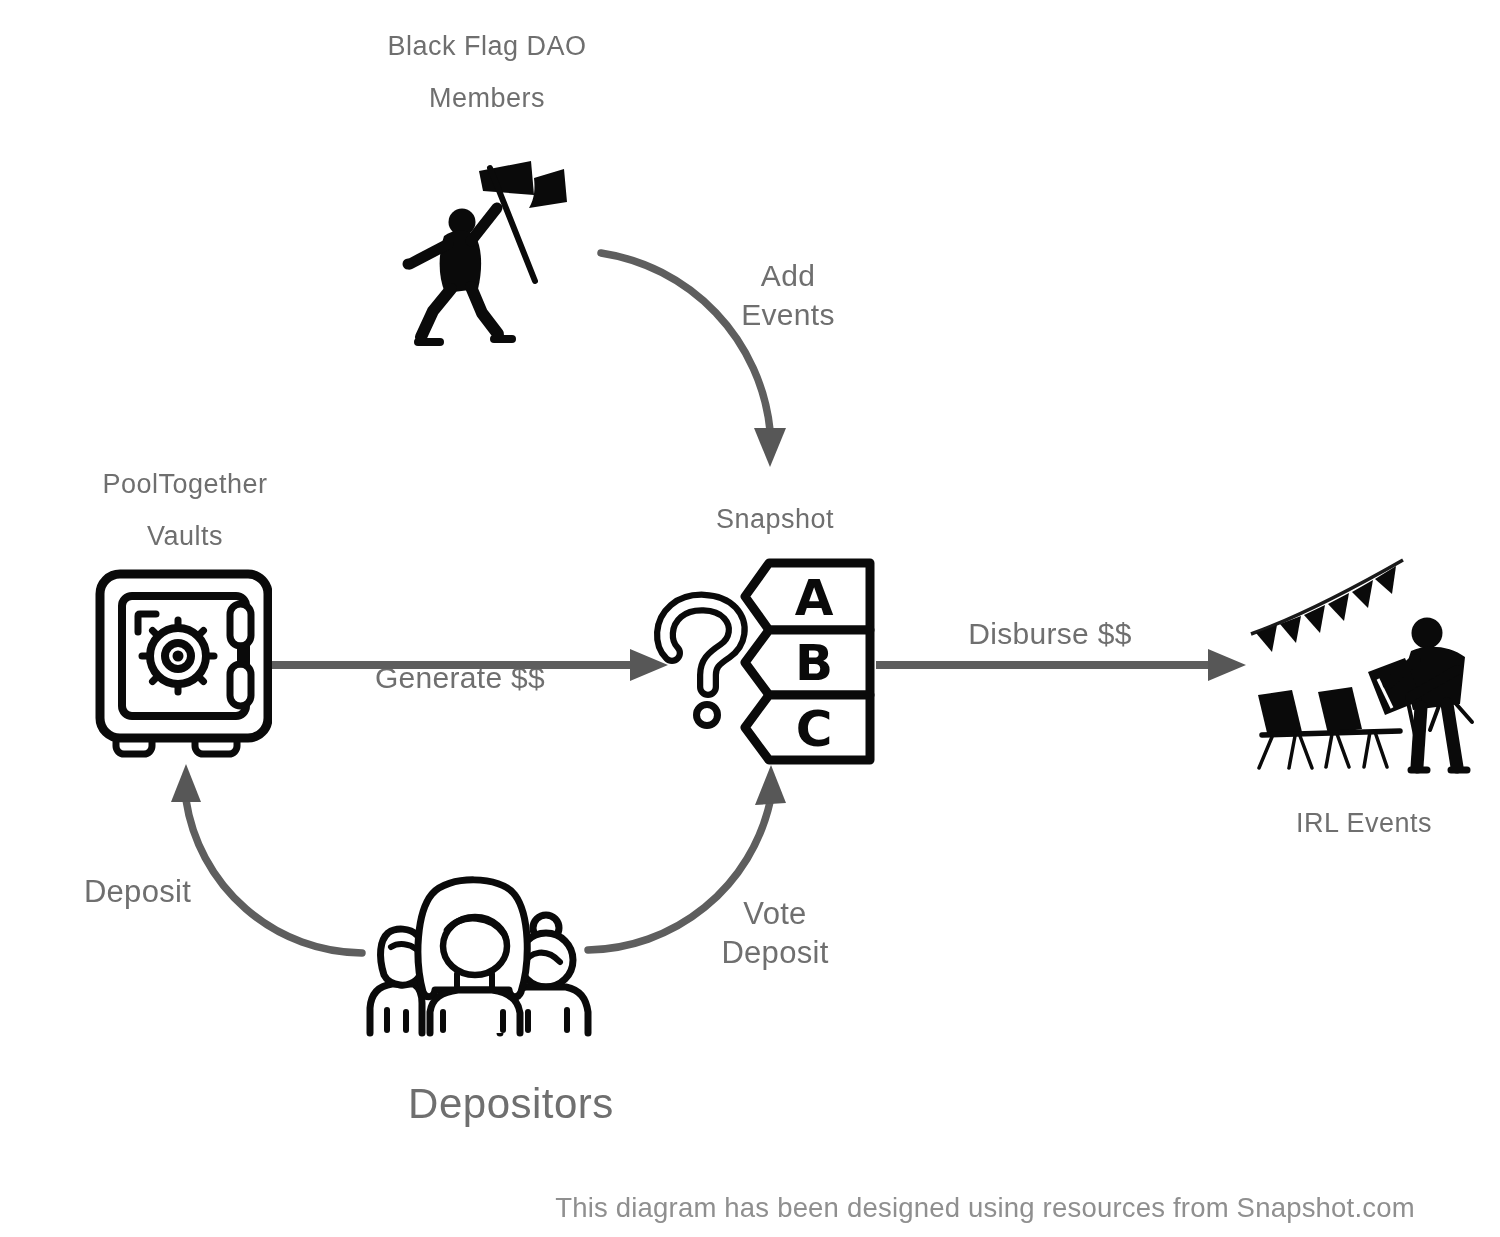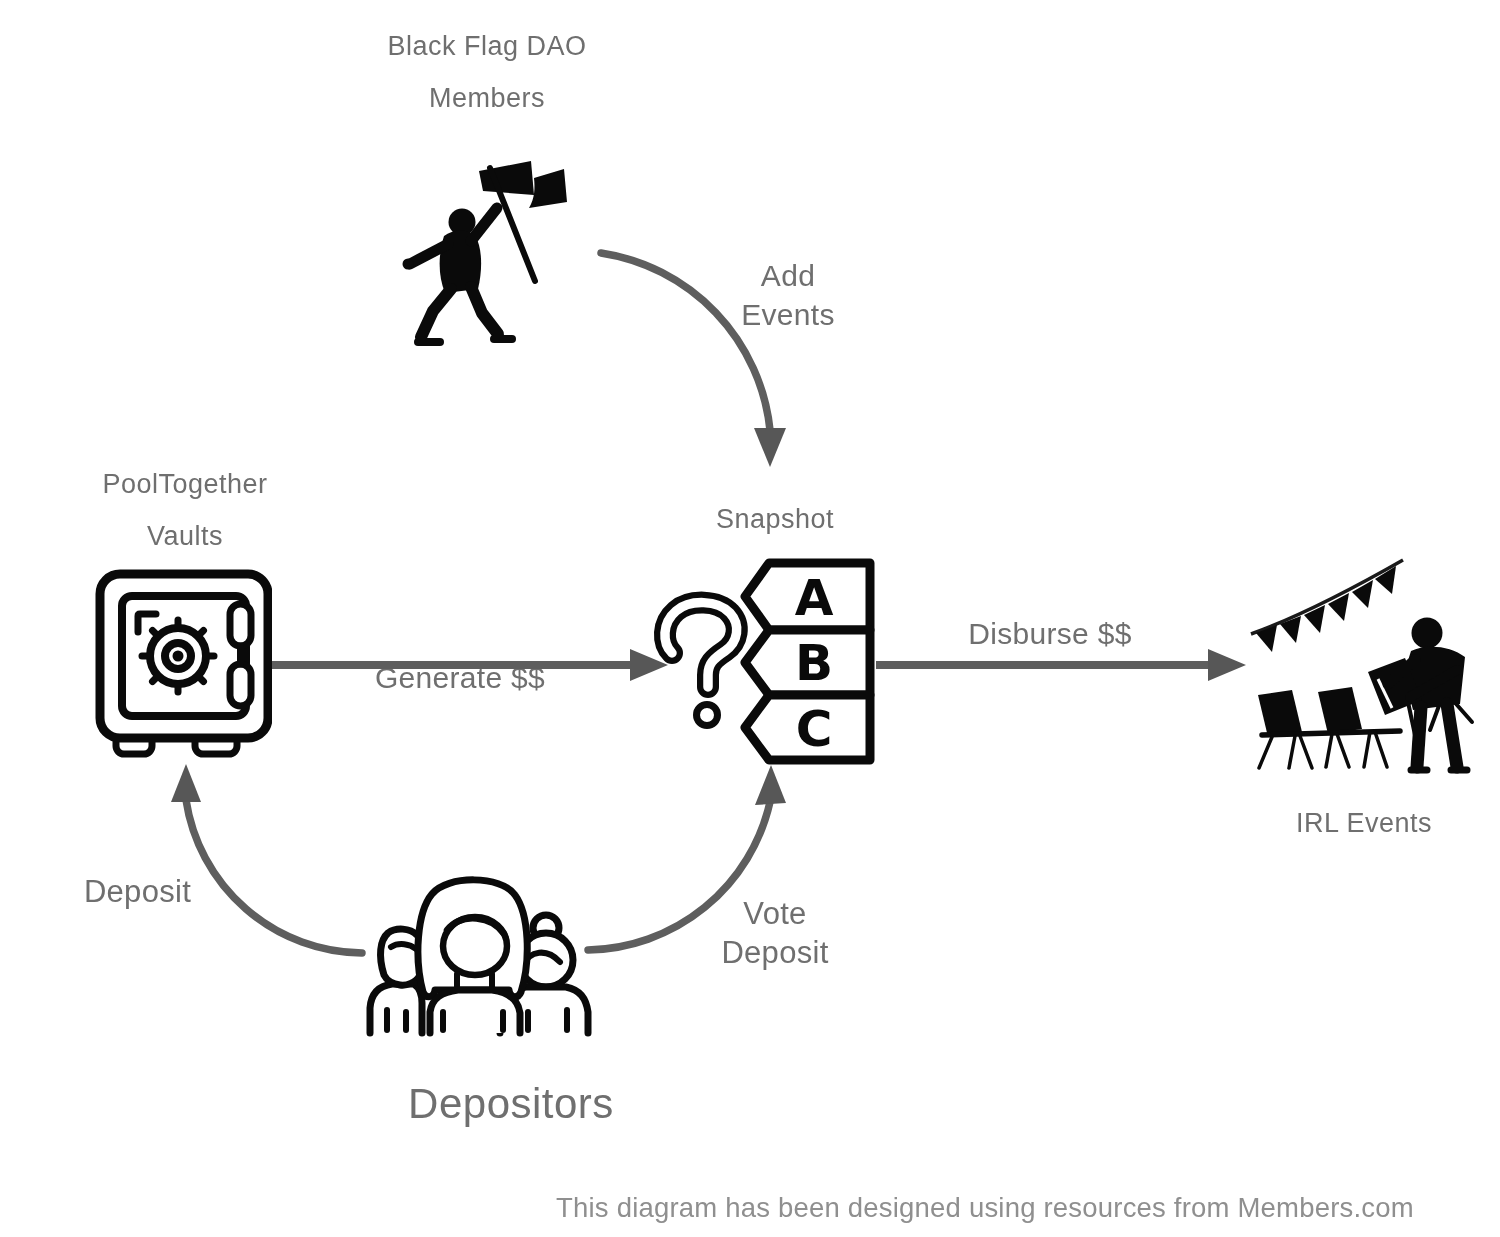--- a/index.html
+++ b/index.html
@@ -213,13 +213,13 @@
       <path d="M 25,142 L 25,162"></path>
         <path d="M 44,144 L 44,162"></path>
       <path d="M 81,144 L 81,162"></path>
         <path d="M 141,144 L 141,162"></path>
       <path d="M 166,144 L 166,162"></path>
         <path d="M 205,142 L 205,162"></path>
     </g>
   </g>
 </svg>
 
-<div class="footer-credit">This diagram has been designed using resources from Members.com</div>
+<div class="footer-credit">This diagram has been designed using resources from Snapshot.com</div>
 
 </body></html>

